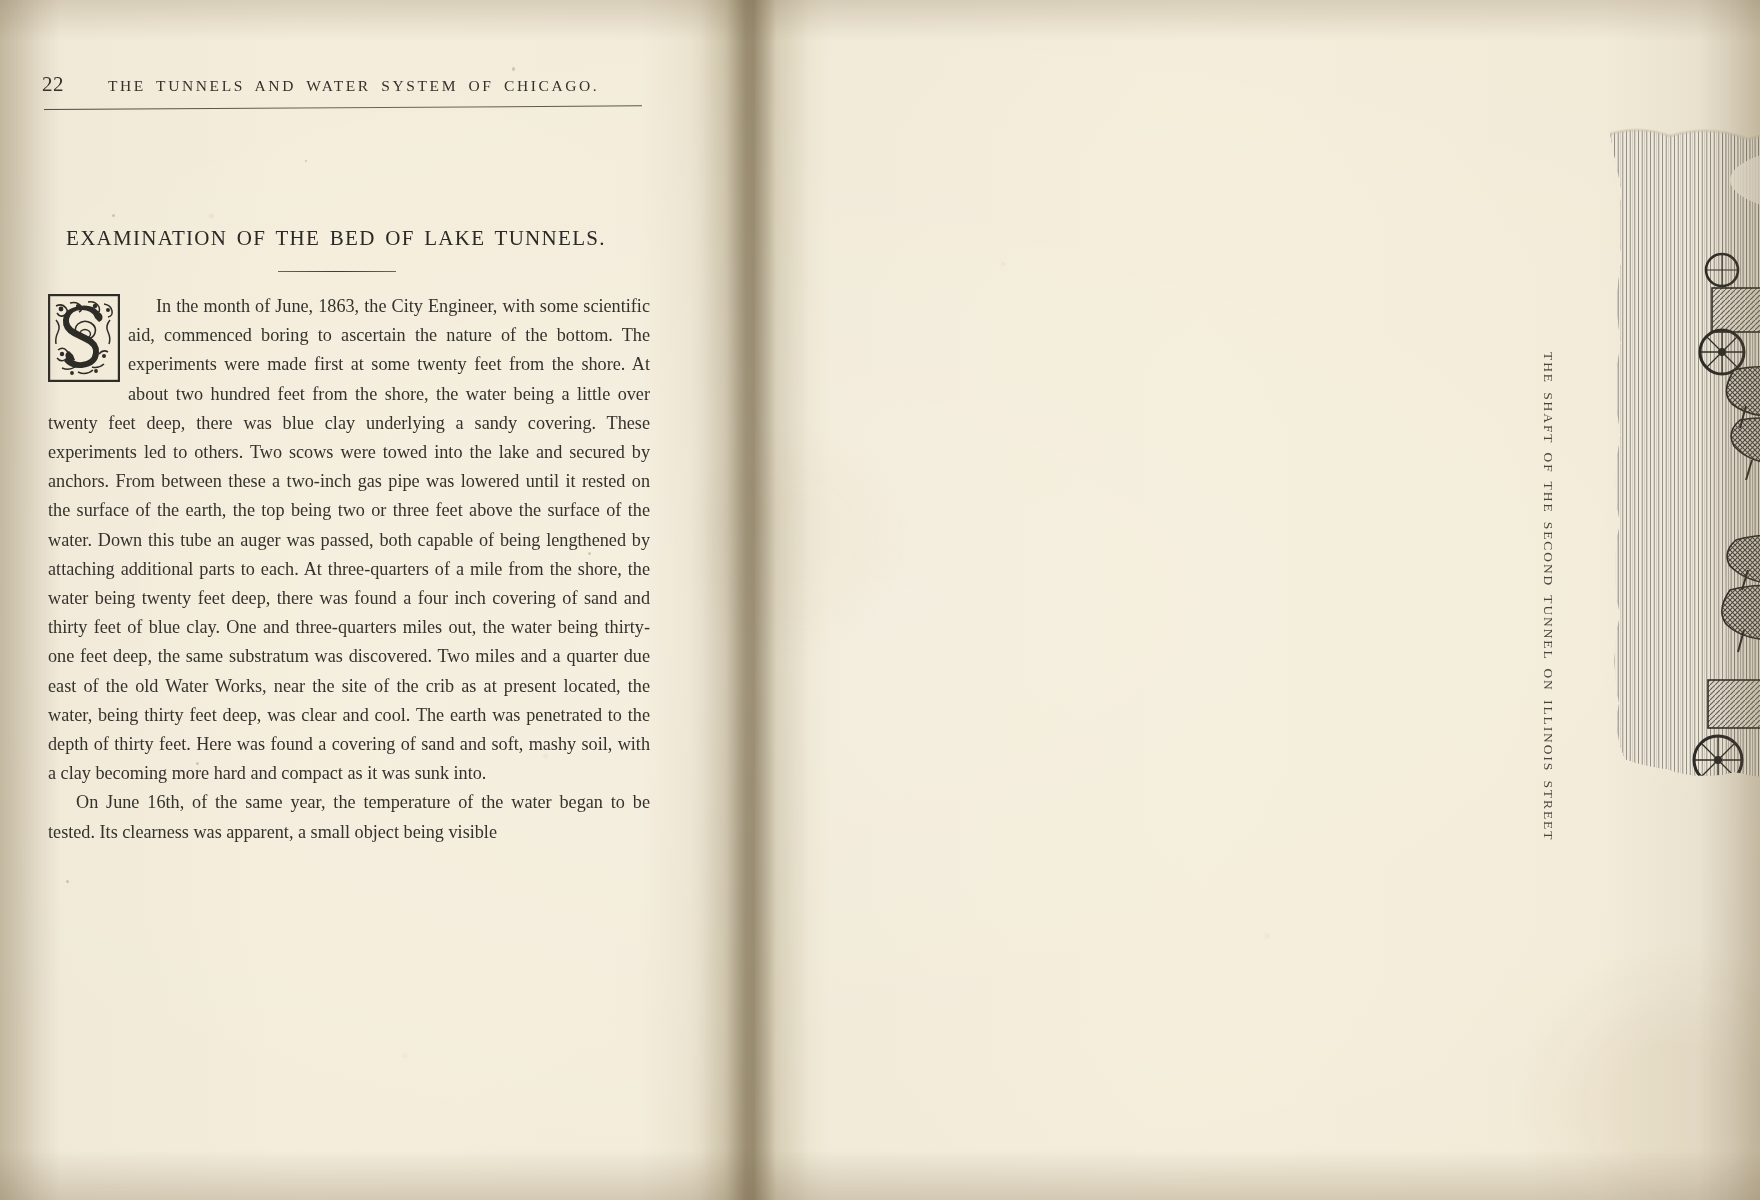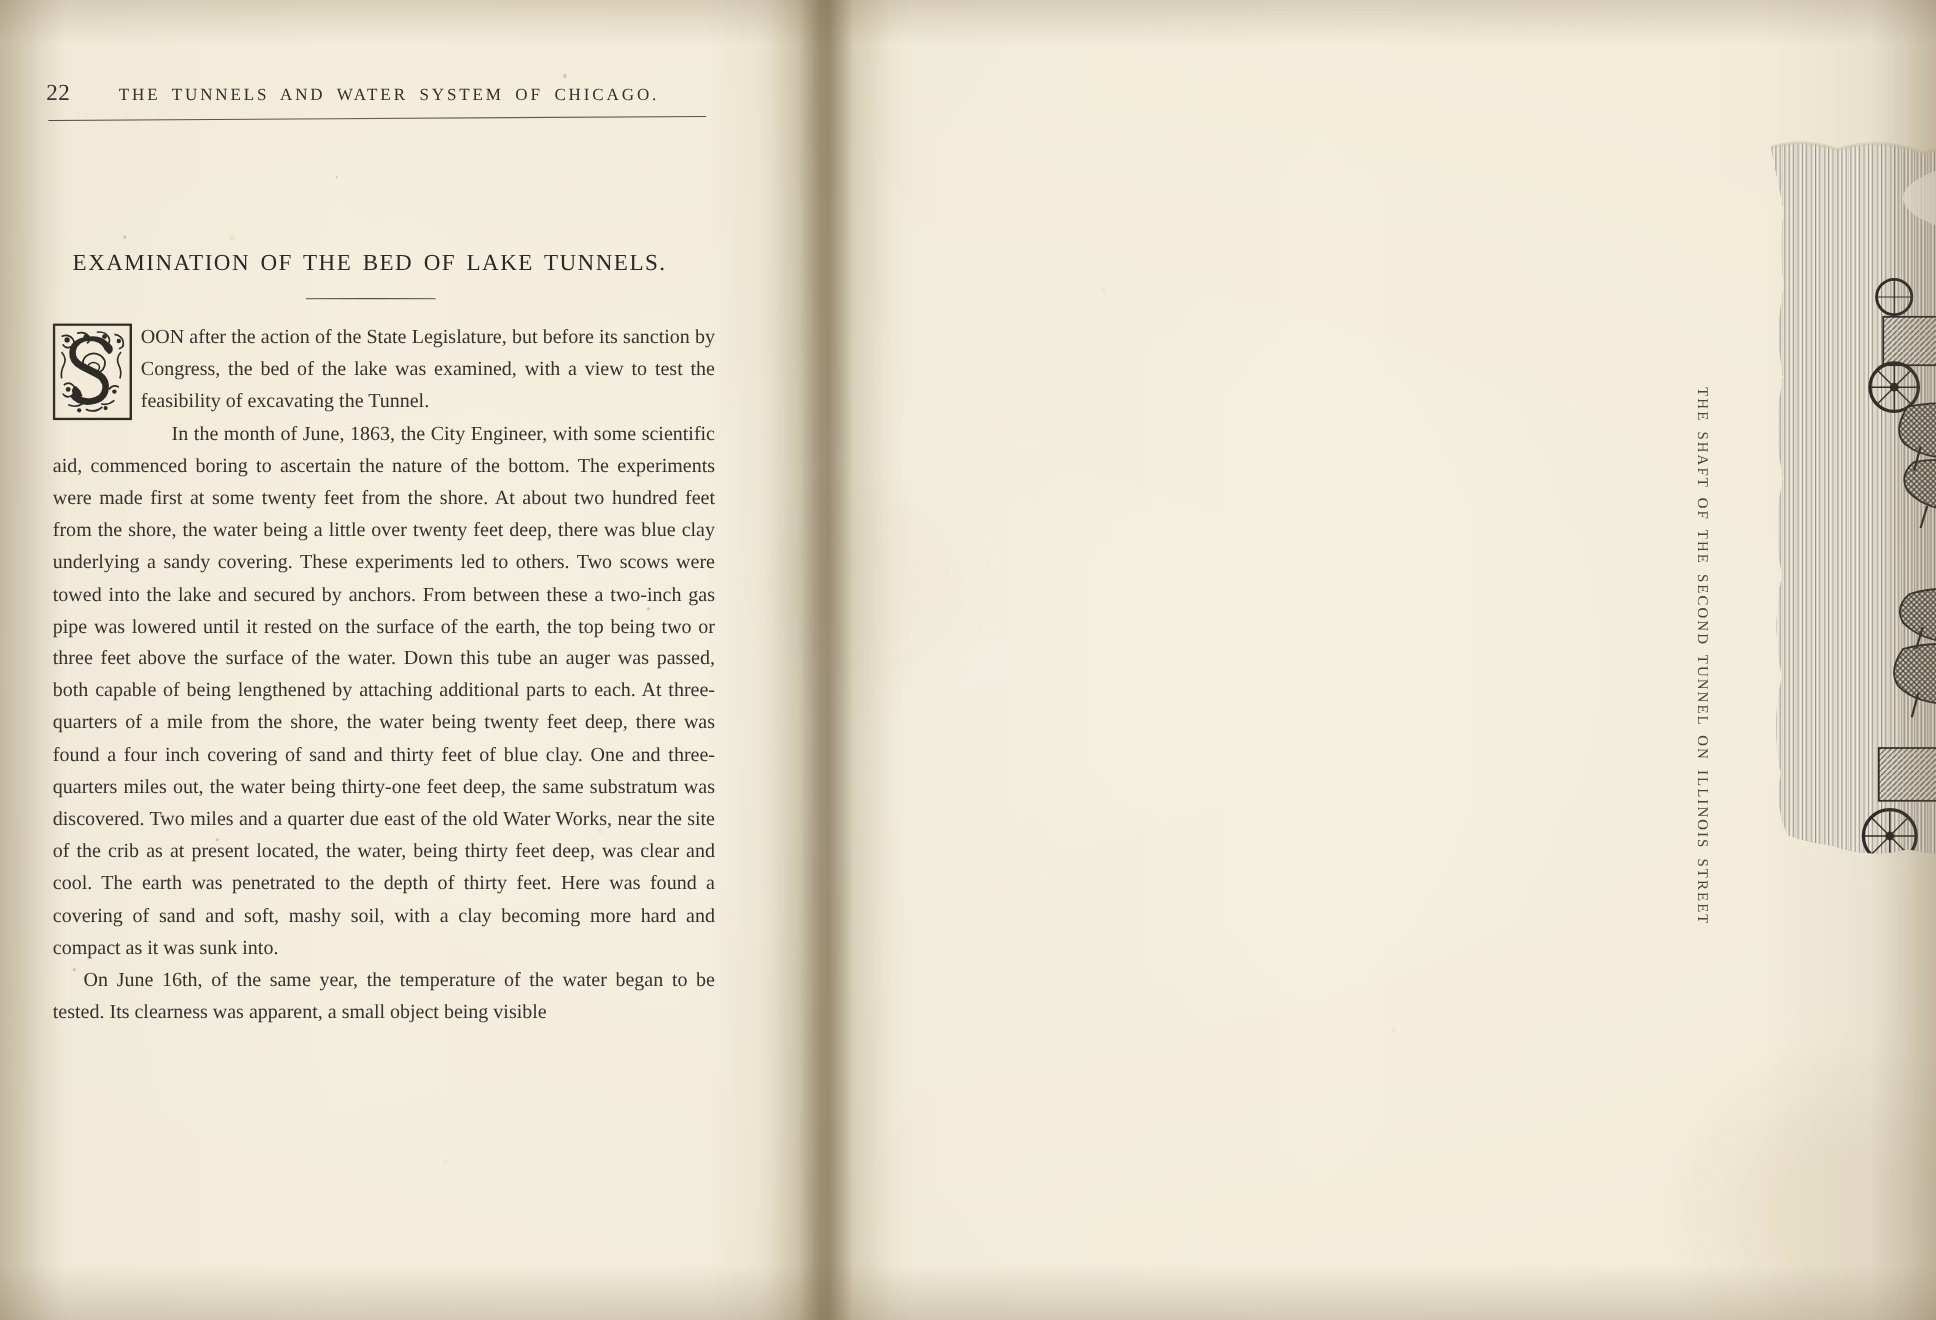--- a/index.html
+++ b/index.html
@@ -198,21 +198,20 @@
                    q12 6 11 17 q-1 13 -17 15 q-12 1 -18 -7
                    l5 -5 q5 7 13 6 q10 -1 11 -9 q1 -7 -8 -11
                    l-12 -6 q-11 -6 -10 -16 q1 -12 17 -14 q12 -2 19 6 z" fill="#2e2c27"></path>
           <path d="M30 30 q6 -5 13 -1 q6 4 4 10 q-2 6 -9 6 q-8 0 -10 -6 q-2 -5 2 -9 z" fill="none" stroke="#2e2c27" stroke-width="1.6"></path>
           <path d="M33 37 q4 -3 8 0 q3 3 0 6 q-4 3 -8 0 q-2 -3 0 -6 z" fill="none" stroke="#2e2c27" stroke-width="1.3"></path>
           <path d="M45 18 q6 -2 9 3 q2 5 -3 7 l-4 -4 z" fill="#2e2c27"></path>
           <path d="M27 66 q-6 3 -9 -2 q-2 -5 3 -7 l4 4 z" fill="#2e2c27"></path>
         </svg>
       </span>
 
-      <p>OON after the action of the State Legislature, but before its sanction by Congress, the bed of the lake was examined, with a view to test the feasibility of excavating the Tunnel.</p>
       <p class="indent">In the month of June, 1863, the City Engineer, with some scientific aid, commenced boring to ascertain the nature of the bottom. The experiments were made first at some twenty feet from the shore. At about two hundred feet from the shore, the water being a little over twenty feet deep, there was blue clay underlying a sandy covering. These experiments led to others. Two scows were towed into the lake and secured by anchors. From between these a two-inch gas pipe was lowered until it rested on the surface of the earth, the top being two or three feet above the surface of the water. Down this tube an auger was passed, both capable of being lengthened by attaching additional parts to each. At three-quarters of a mile from the shore, the water being twenty feet deep, there was found a four inch covering of sand and thirty feet of blue clay. One and three-quarters miles out, the water being thirty-one feet deep, the same substratum was discovered. Two miles and a quarter due east of the old Water Works, near the site of the crib as at present located, the water, being thirty feet deep, was clear and cool. The earth was penetrated to the depth of thirty feet. Here was found a covering of sand and soft, mashy soil, with a clay becoming more hard and compact as it was sunk into.</p>
       <p class="indent">On June 16th, of the same year, the temperature of the water began to be tested. Its clearness was apparent, a small object being visible</p>
     </div>
 
     <div class="speck" style="left:112px; top:214px; width:3px; height:3px;"></div>
     <div class="speck" style="left:305px; top:160px; width:2px; height:2px;"></div>
     <div class="speck" style="left:512px; top:67px; width:3px; height:4px;"></div>
     <div class="speck" style="left:196px; top:762px; width:3px; height:3px;"></div>
     <div class="speck" style="left:588px; top:552px; width:3px; height:3px;"></div>
     <div class="speck" style="left:66px; top:880px; width:3px; height:3px;"></div>

